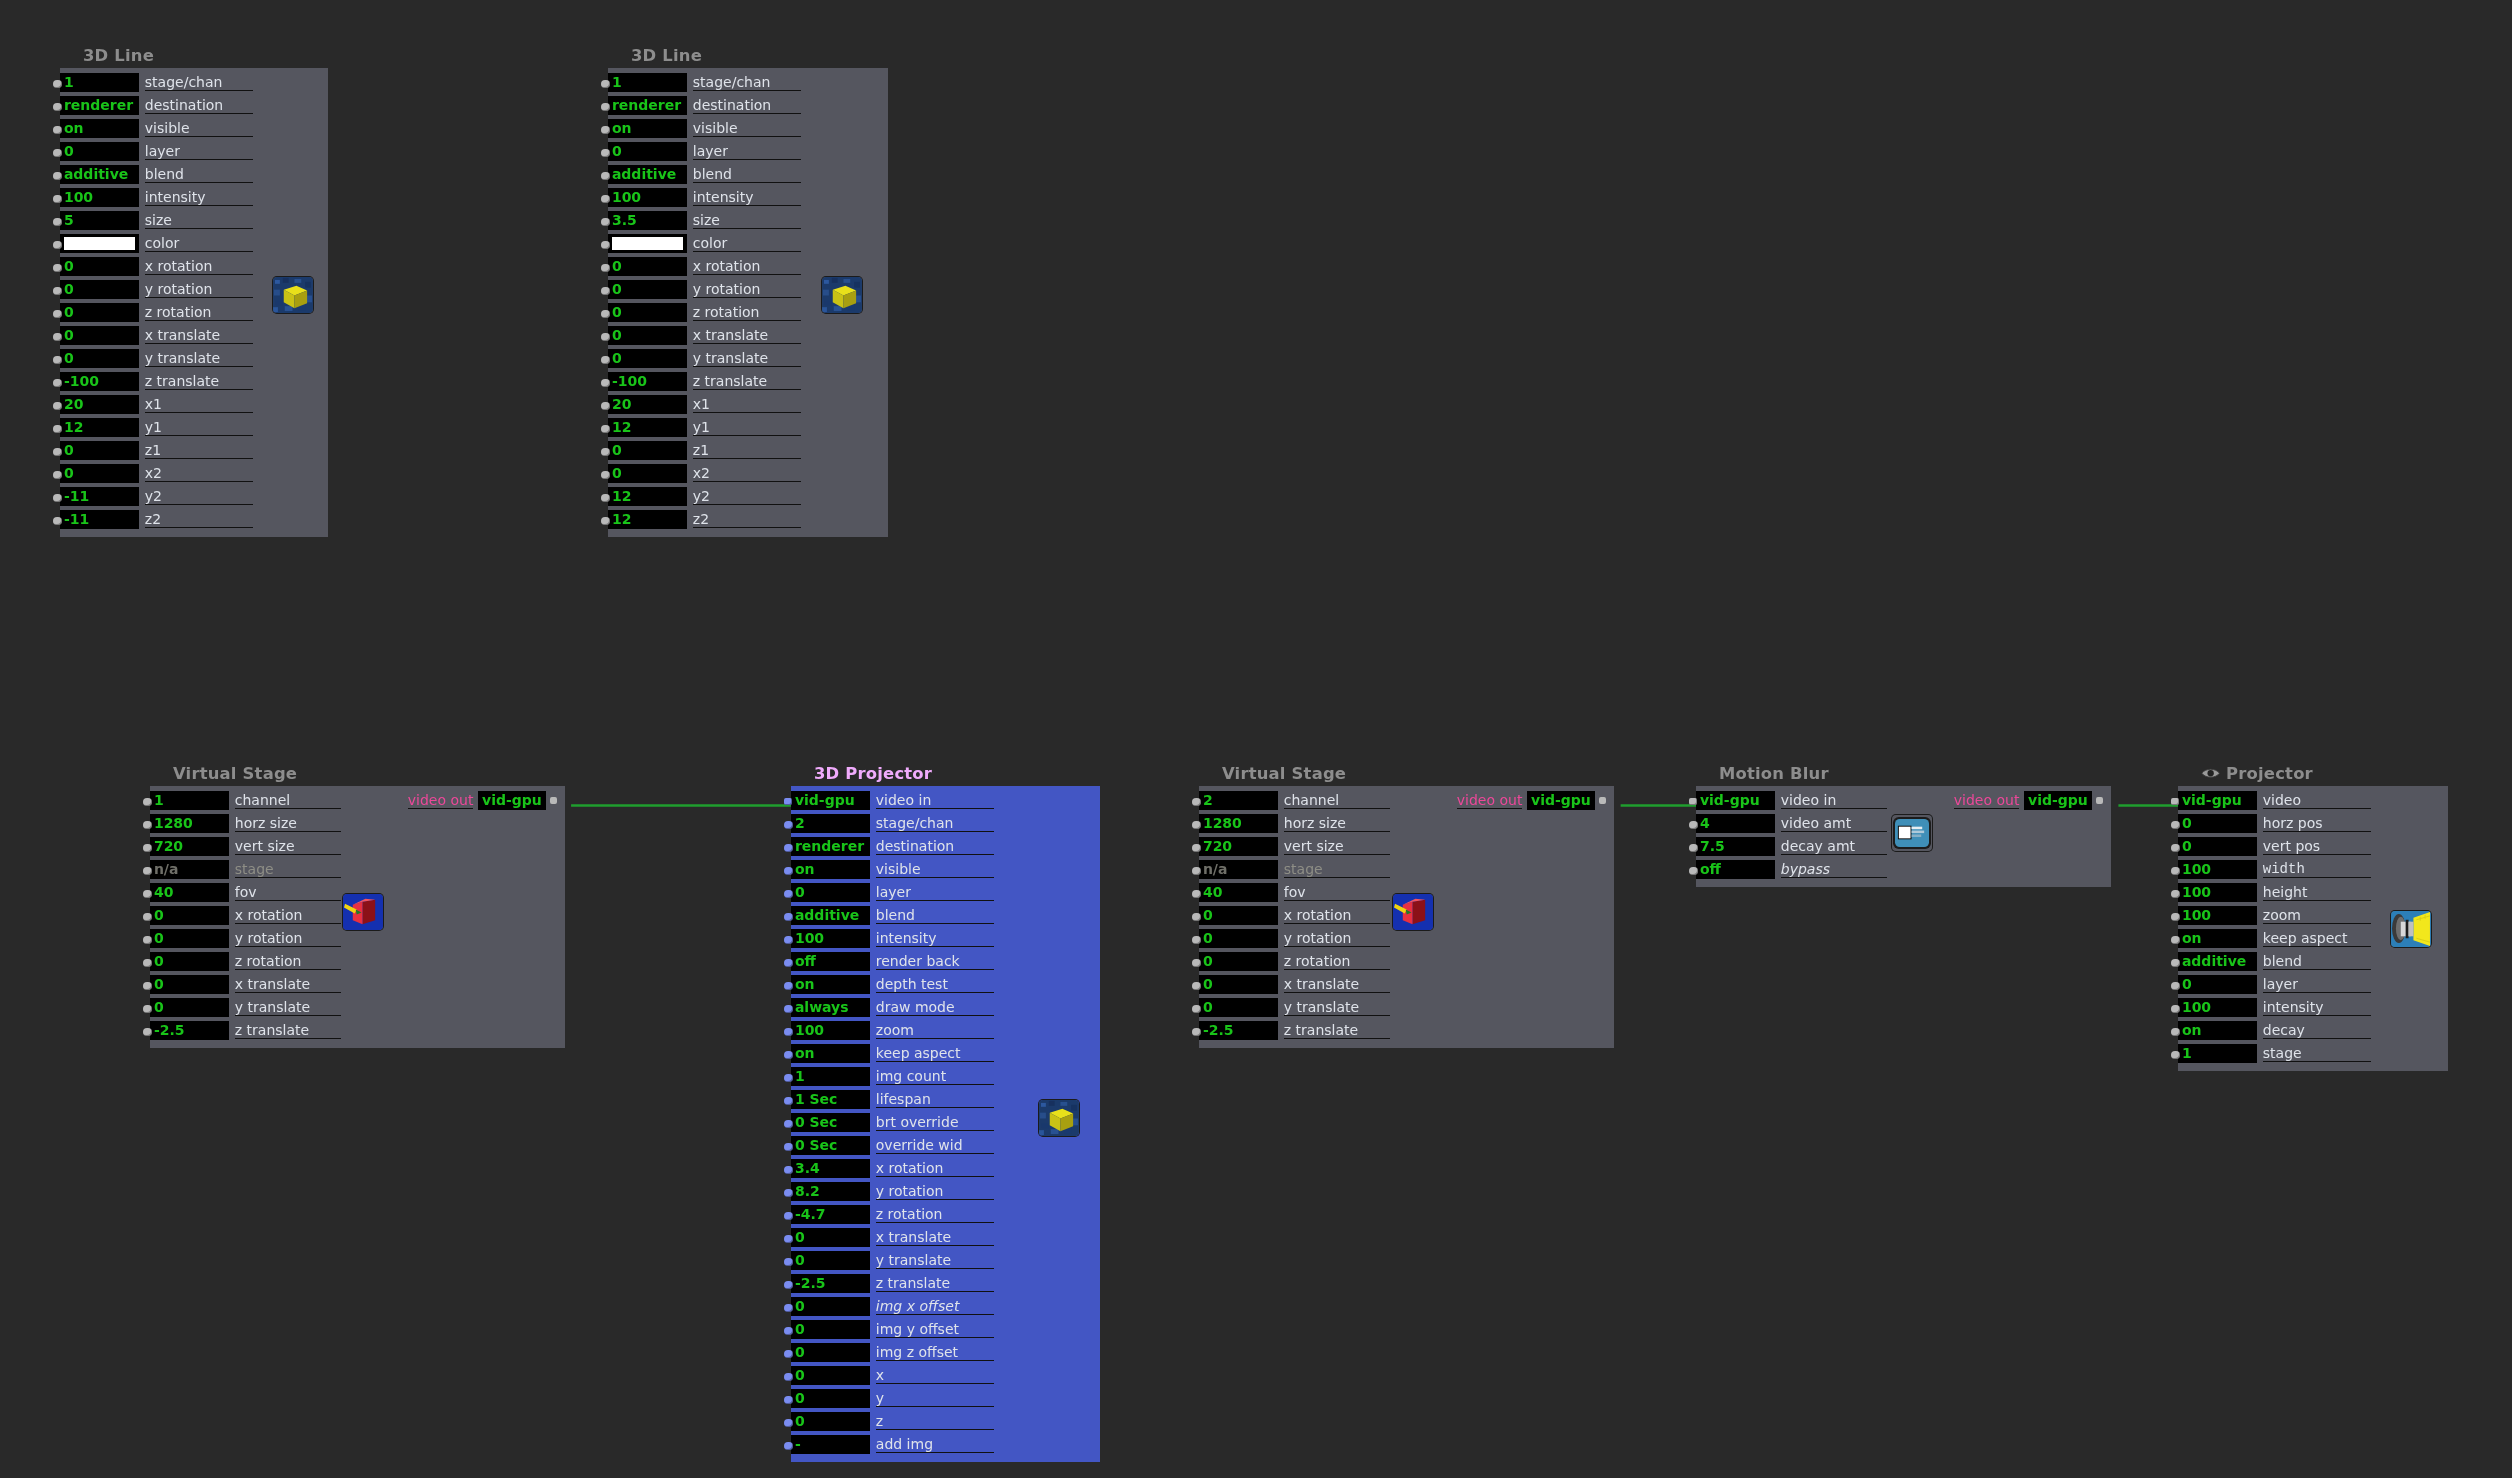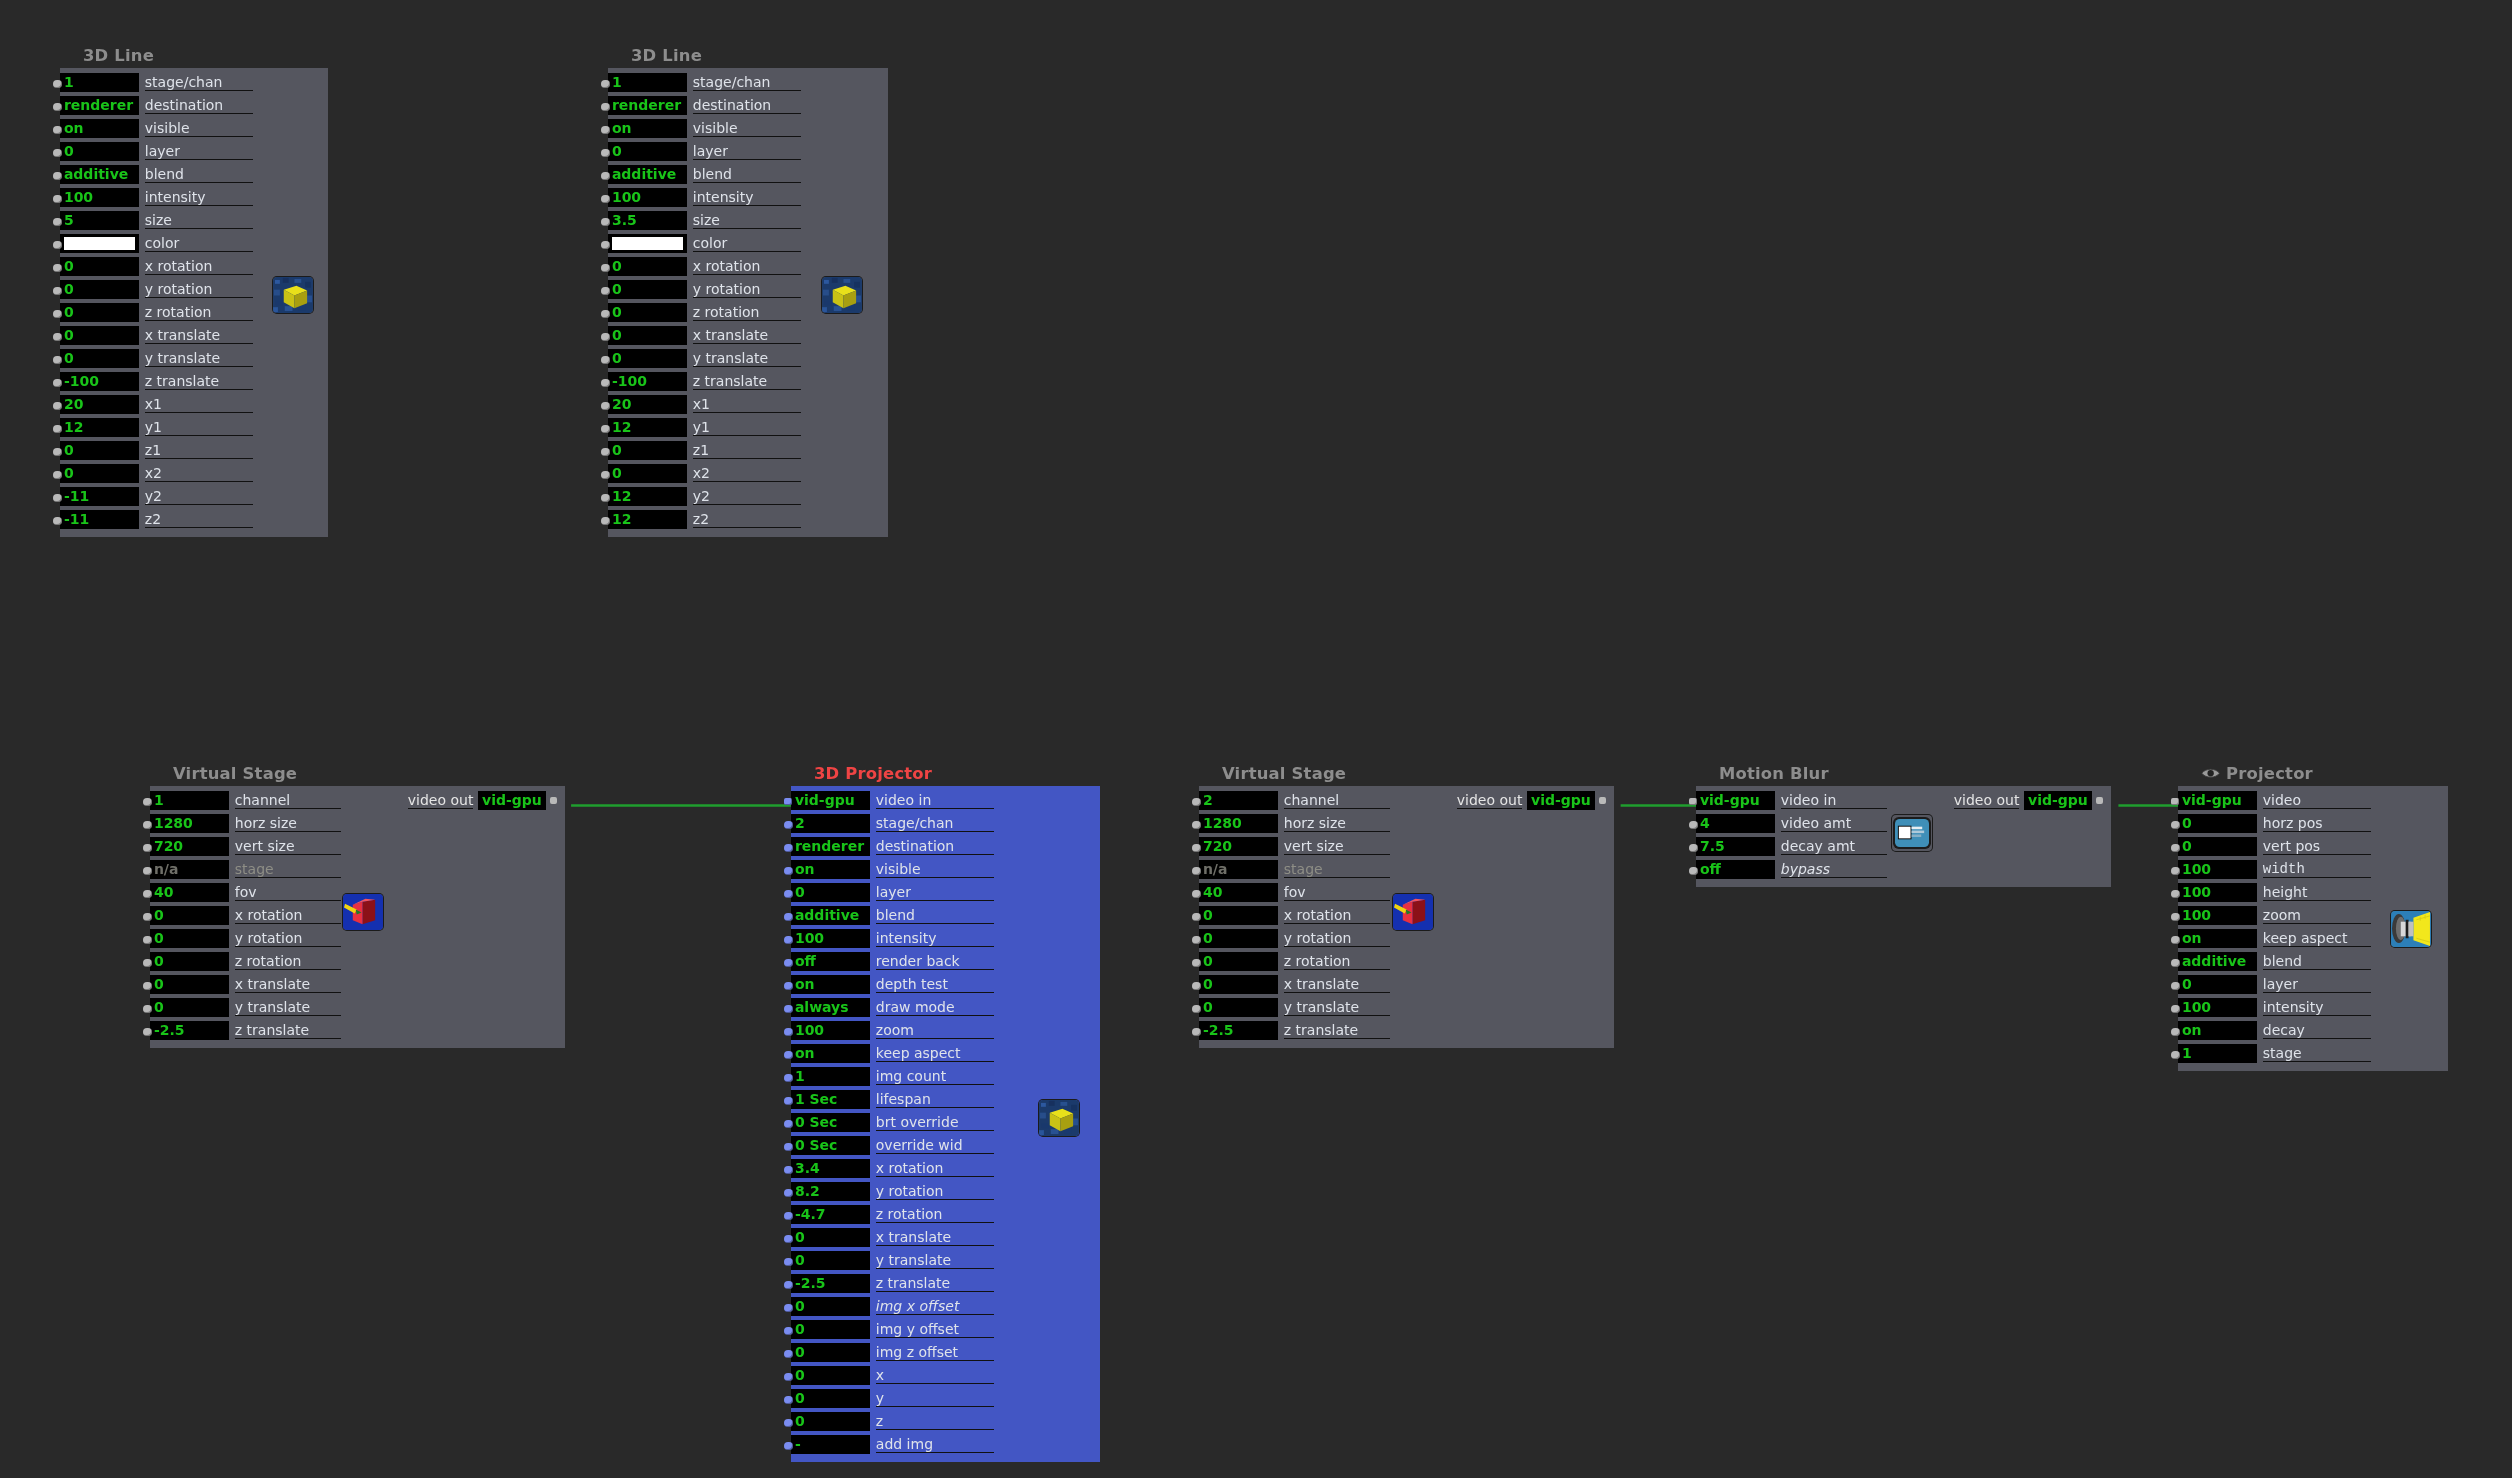--- a/index.html
+++ b/index.html
@@ -45,21 +45,21 @@
     color: #8d8d8d;
     padding-left: 23px;
     white-space: nowrap;
     letter-spacing: 0.2px;
     background: transparent;
     display: flex;
     align-items: center;
     gap: 5.8px;
   }
   .node.selected .node-title {
-    color: #ef4444;
+    color: #f0abfc;
   }
   .node-body {
     position: relative;
     background: #55565f;
     padding: 2.9px 0 5.8px 0;
   }
   .node.selected .node-body {
     background: #4356c4;
   }
 
@@ -142,21 +142,21 @@
   
   .outrow {
     position: absolute;
     display: flex;
     align-items: center;
     height: 23px;
     white-space: nowrap;
   }
   .outrow .olbl {
     font-size: 14px;
-    color: #e5e5e5;
+    color: #ec4899;
     border-bottom: 1px solid #111;
     line-height: 16.4px;
     margin-right: 4.8px;
   }
   .outrow .oval {
     height: 18.3px;
     line-height: 18.3px;
     background: #000;
     color: #19c419;
     font-size: 14px;

